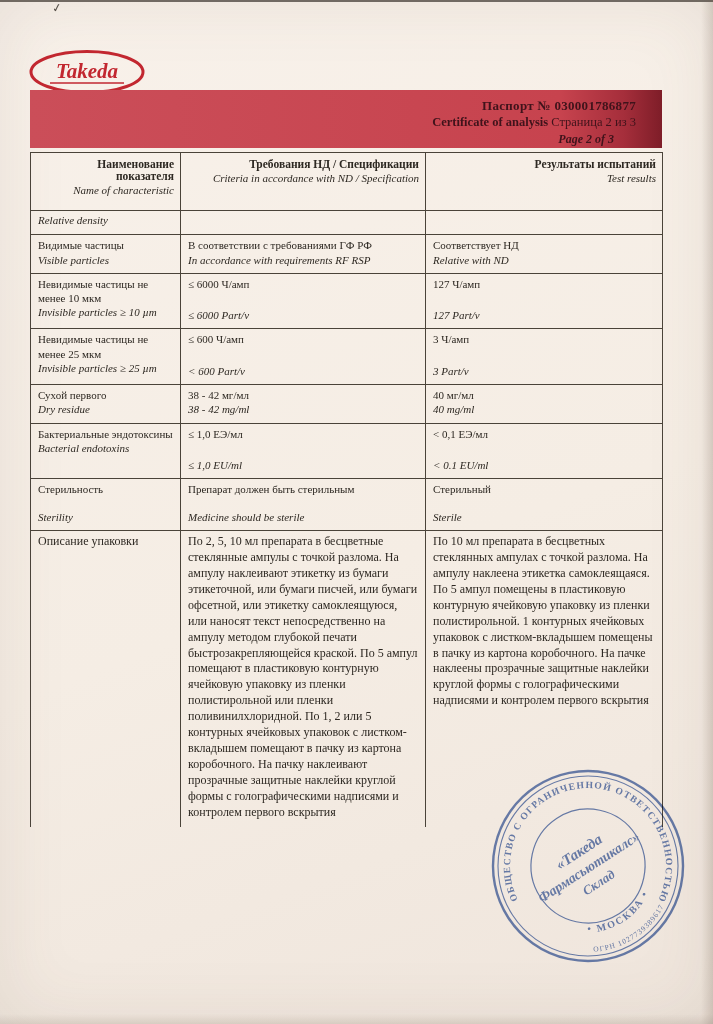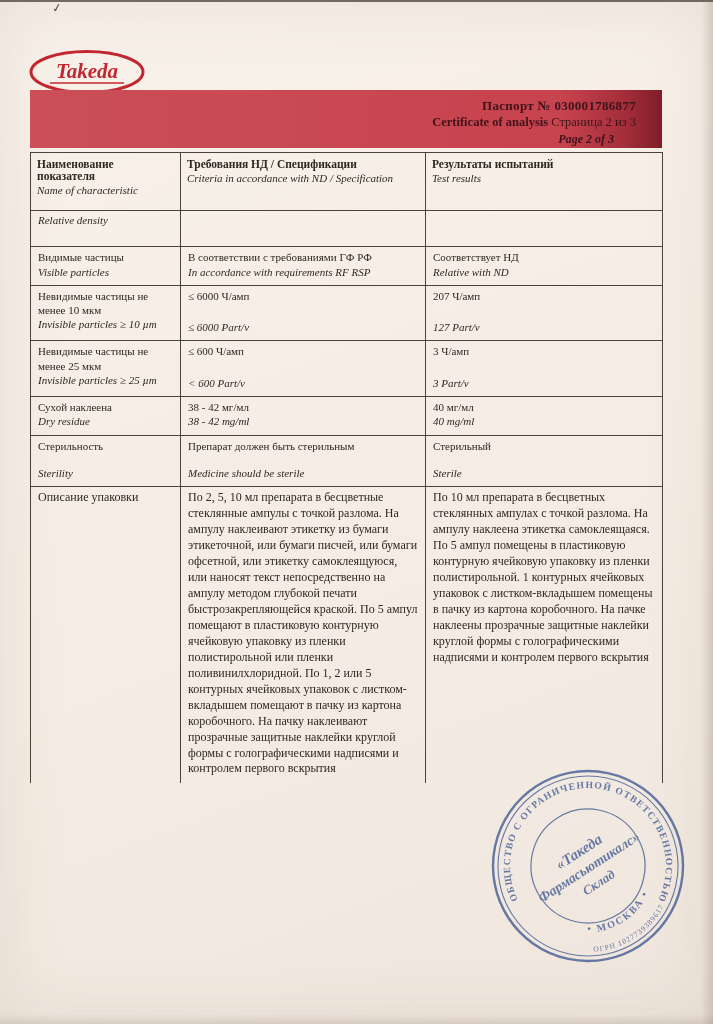--- a/index.html
+++ b/index.html
@@ -31,28 +31,28 @@
   .band-l2{font-size:12.5px;}
   .band-l2 .cert{font-weight:bold;}
   .band-l3{font-size:12px;font-style:italic;font-weight:bold;padding-right:22px;}
 
   
   .tbl{
     position:absolute;left:30px;top:152px;width:632px;
     border-collapse:collapse;table-layout:fixed;
   }
   .tbl th,.tbl td{border:1px solid #4a4339;vertical-align:top;}
-  .tbl th{padding:5px 6px 14px;text-align:left;font-size:11.5px;font-weight:normal;}
+  .tbl th{padding:5px 6px 14px;text-align:right;font-size:11.5px;font-weight:normal;}
   .tbl td{padding:3px 7px 6px;font-size:11px;line-height:1.3;}
   .tbl tr:last-child td{border-bottom:none;}
   .ru{white-space:pre-line;}
   .en{font-style:italic;white-space:pre-line;}
   th .ru{font-weight:bold;}
   th .en{margin-top:2px;font-size:11px;}
-  .thin td{padding-top:2px;padding-bottom:19px;}
+  .thin td{padding-top:2px;padding-bottom:7px;}
   .g23 td.c2 .en,.g23 td.c3 .en{margin-top:17px;}
   .gall td .en{margin-top:13px;}
   .pack td{font-size:12px;line-height:1.33;}
   td .en:empty,td .ru:empty{display:none;}
 
   
   .stamp{position:absolute;left:488px;top:766px;width:200px;height:200px;
     opacity:.82;mix-blend-mode:multiply;}
 </style>
 </head>
@@ -129,50 +129,64 @@
       <tr class="g23">
         <td class="c1">
             <div class="ru">Невидимые частицы не менее 10 мкм</div>
             <div class="en">Invisible particles ≥ 10 µm</div>
           </td>
         <td class="c2">
             <div class="ru">≤ 6000 Ч/амп</div>
             <div class="en">≤ 6000 Part/v</div>
           </td>
         <td class="c3">
-            <div class="ru">207 Ч/амп</div>
+            <div class="ru">127 Ч/амп</div>
             <div class="en">127 Part/v</div>
           </td>
       </tr>
       <tr class="g23">
         <td class="c1">
             <div class="ru">Невидимые частицы не менее 25 мкм</div>
             <div class="en">Invisible particles ≥ 25 µm</div>
           </td>
         <td class="c2">
             <div class="ru">≤ 600 Ч/амп</div>
             <div class="en">&lt; 600 Part/v</div>
           </td>
         <td class="c3">
             <div class="ru">3 Ч/амп</div>
             <div class="en">3 Part/v</div>
           </td>
       </tr>
       <tr>
         <td class="c1">
-            <div class="ru">Сухой наклеена</div>
+            <div class="ru">Сухой первого</div>
             <div class="en">Dry residue</div>
           </td>
         <td class="c2">
             <div class="ru">38 - 42 мг/мл</div>
             <div class="en">38 - 42 mg/ml</div>
           </td>
         <td class="c3">
             <div class="ru">40 мг/мл</div>
             <div class="en">40 mg/ml</div>
+          </td>
+      </tr>
+      <tr class="g23">
+        <td class="c1">
+            <div class="ru">Бактериальные эндотоксины</div>
+            <div class="en">Bacterial endotoxins</div>
+          </td>
+        <td class="c2">
+            <div class="ru">≤ 1,0 ЕЭ/мл</div>
+            <div class="en">≤ 1,0 EU/ml</div>
+          </td>
+        <td class="c3">
+            <div class="ru">&lt; 0,1 ЕЭ/мл</div>
+            <div class="en">&lt; 0.1 EU/ml</div>
           </td>
       </tr>
       <tr class="gall">
         <td class="c1">
             <div class="ru">Стерильность</div>
             <div class="en">Sterility</div>
           </td>
         <td class="c2">
             <div class="ru">Препарат должен быть стерильным</div>
             <div class="en">Medicine should be sterile</div>

